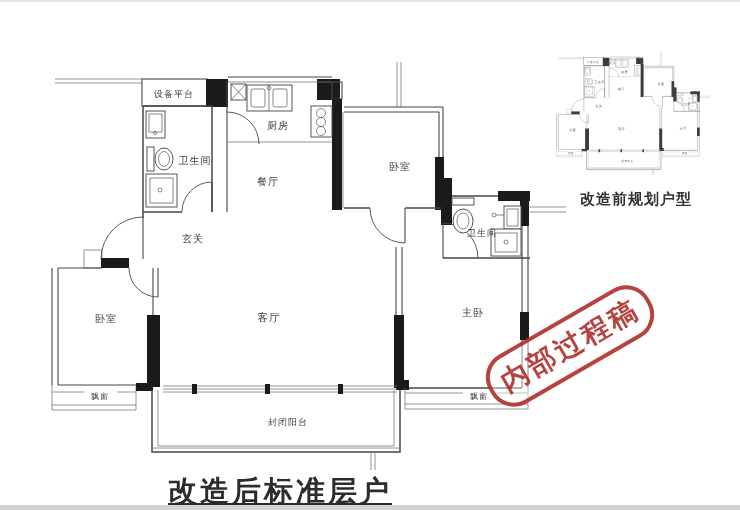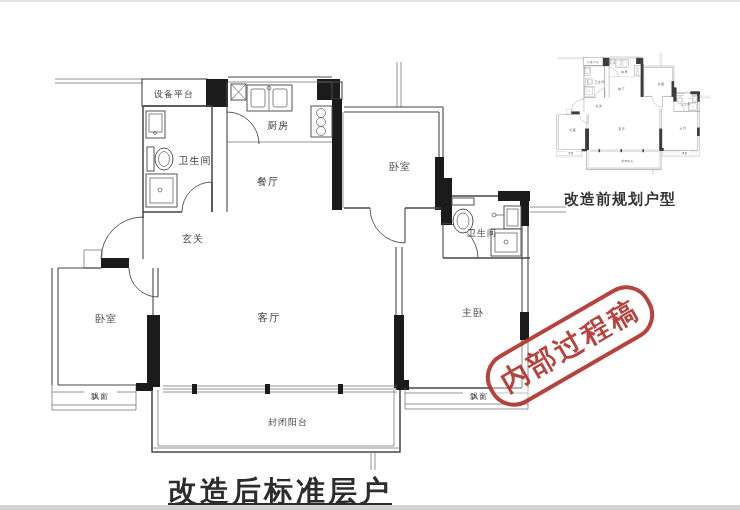--- a/index.html
+++ b/index.html
@@ -12,21 +12,21 @@
   .w{stroke:#474747;fill:none;stroke-width:1.5;}
   .w2{stroke:#474747;fill:none;stroke-width:1.1;}
   .t{stroke:#7a7a7a;fill:none;stroke-width:0.8;}
   .b{fill:#1b1b1b;stroke:none;}
   .fx{stroke:#555;fill:#ffffff;stroke-width:1;}
   .fxt{stroke:#555;fill:none;stroke-width:0.7;}
   .arc{stroke:#4a4a4a;fill:none;stroke-width:0.9;}
   .wb{fill:#ffffff;stroke:none;}
   .caption-main{position:absolute;left:168px;top:472px;width:246px;text-align:left;
        font-size:29px;font-weight:600;letter-spacing:3px;color:#2c2c2c;text-decoration:underline;}
-  .caption-inset{position:absolute;left:536px;top:190px;width:168px;text-align:center;
+  .caption-inset{position:absolute;left:552px;top:190px;width:168px;text-align:center;
        font-size:15px;font-weight:600;letter-spacing:1px;color:#333333;}
   .stamp{position:absolute;left:478px;top:318px;width:176px;height:48px;
        display:flex;align-items:center;justify-content:center;
        border:4px solid #b13530;border-radius:26px;color:#b13530;
        font-size:28px;font-weight:bold;letter-spacing:3px;
        background:rgba(255,255,255,0.45);opacity:.93;
        transform:rotate(-30deg);}
 </style>
 </head>
 <body>

